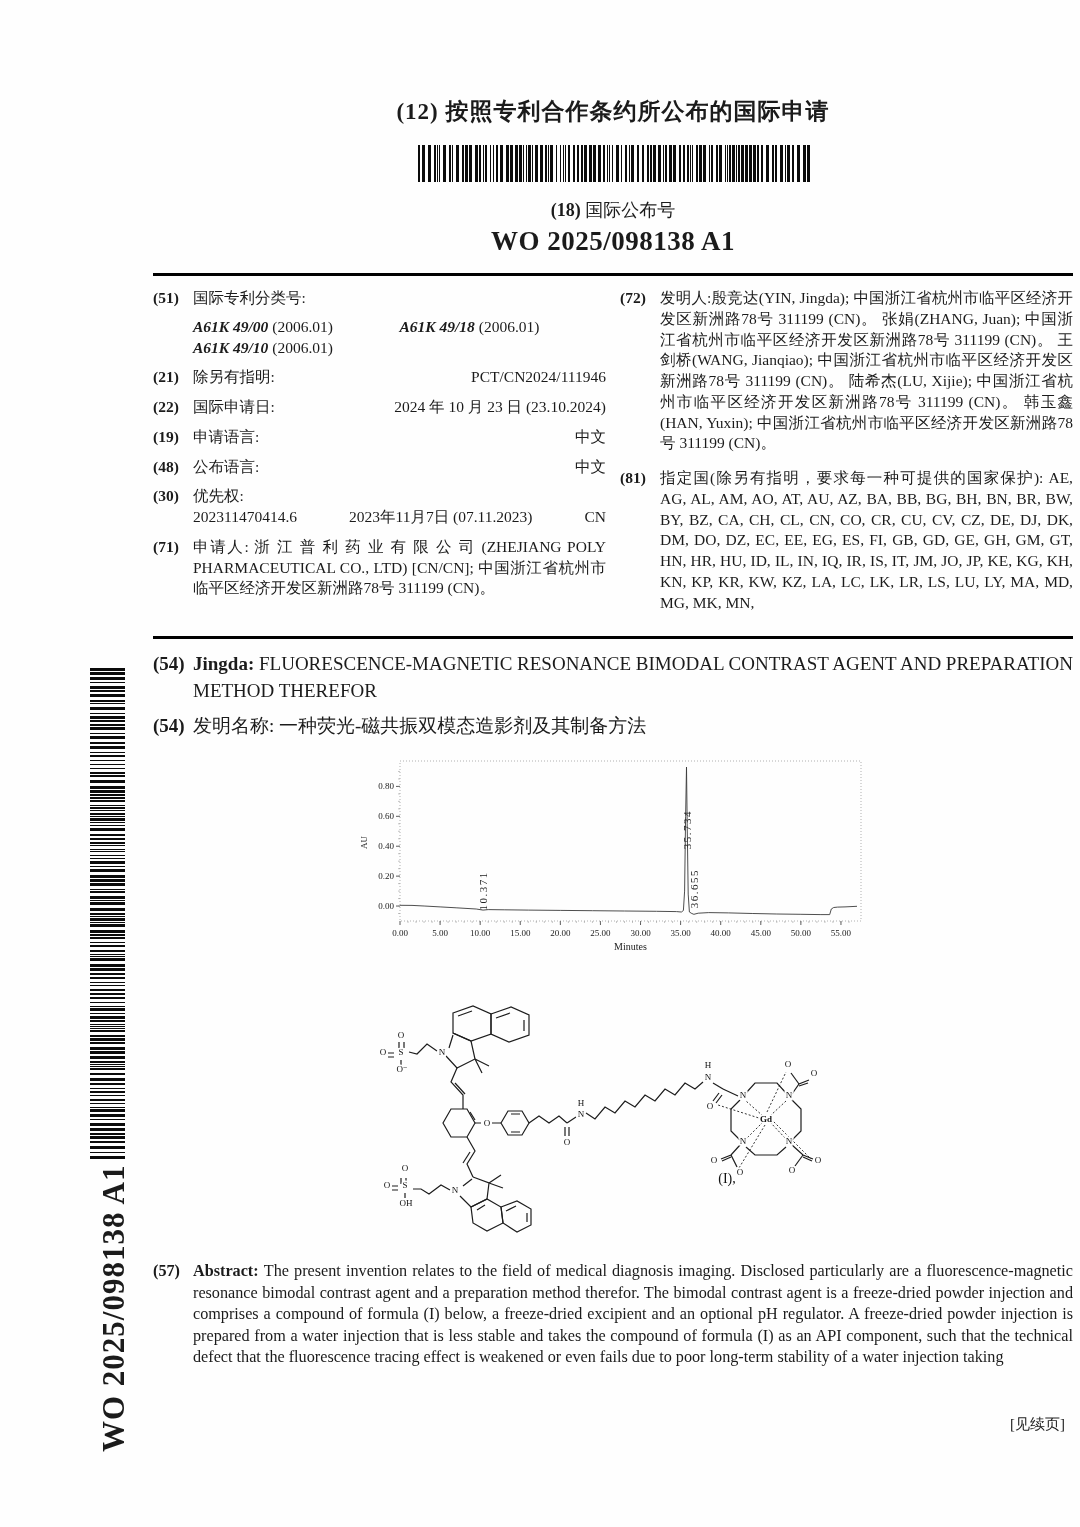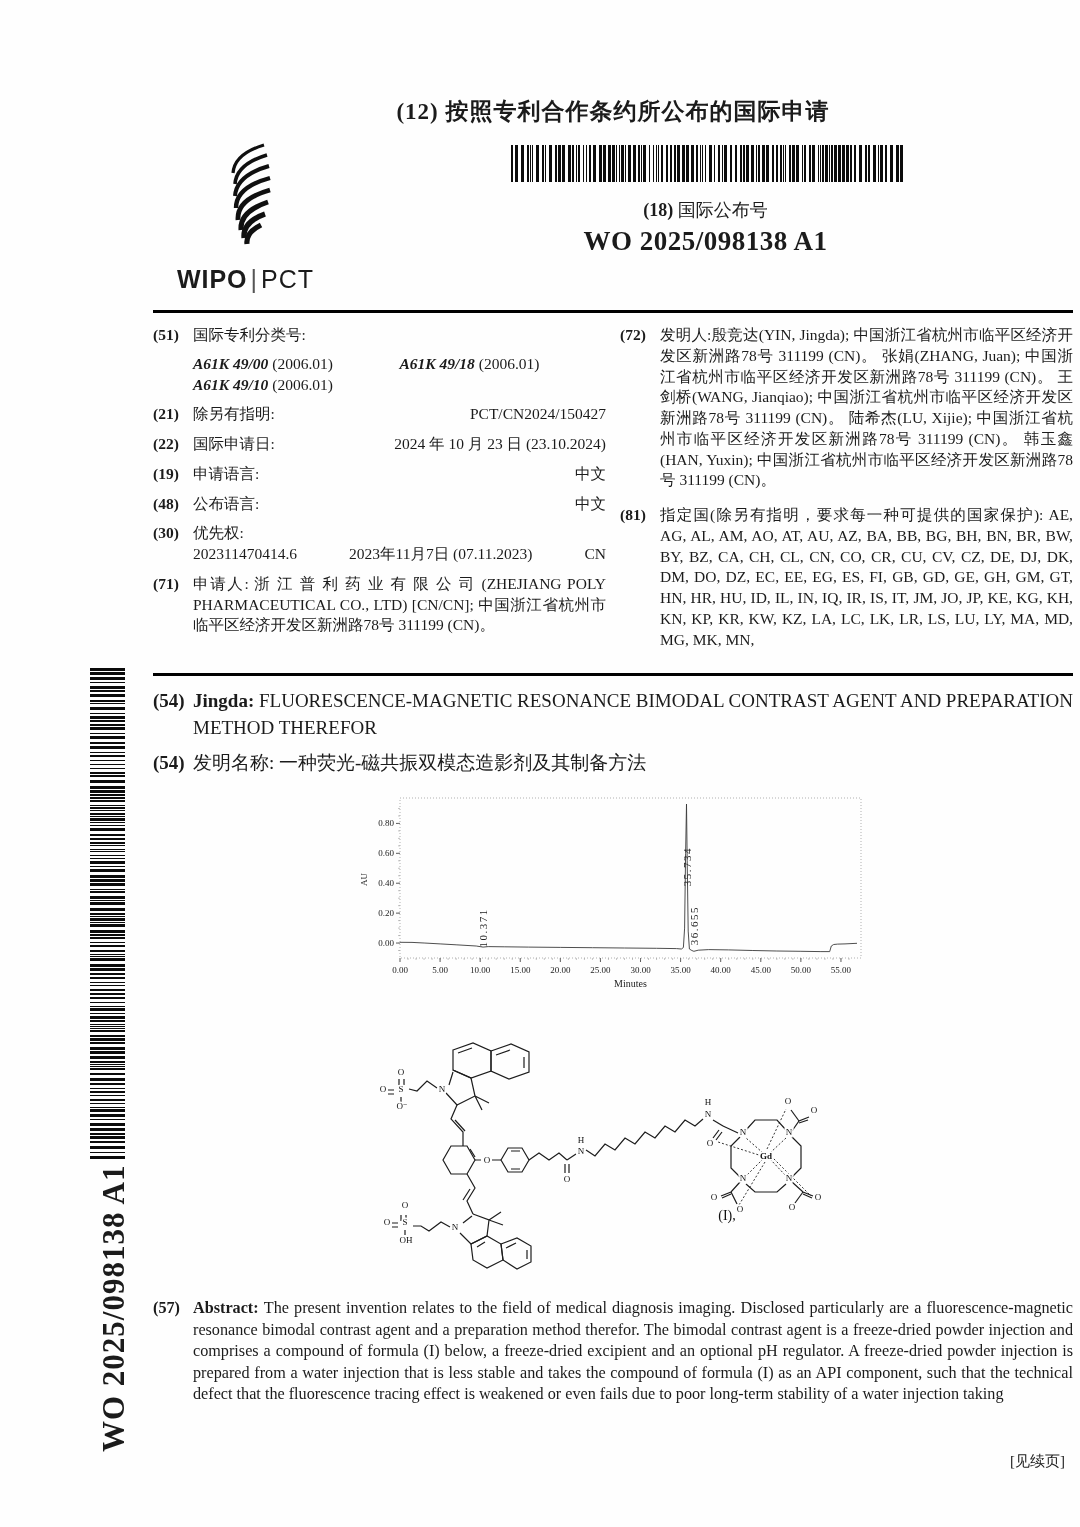--- a/index.html
+++ b/index.html
@@ -196,37 +196,20 @@
 
   <div class="content">
 
     <div class="h12">
       <span class="code">(12)</span>
       <span>按照专利合作条约所公布的国际申请</span>
     </div>
 
     <div class="hrow">
 
-      <div class="hlogo">
-        <svg width="104" height="118" viewBox="0 0 104 118">
-          <g fill="none" stroke="#101010">
-            <path d="M70,4 C50,10 40,20 39,32" stroke-width="3.2"></path>
-            <path d="M73,14 C53,20 42,30 41,43" stroke-width="3.6"></path>
-            <path d="M75,25 C54,31 42,41 41,55" stroke-width="4.0"></path>
-            <path d="M76,37 C54,43 42,53 42,67" stroke-width="4.4"></path>
-            <path d="M76,49 C55,55 43,65 44,79" stroke-width="4.8"></path>
-            <path d="M74,61 C56,67 46,76 47,89" stroke-width="5.0"></path>
-            <path d="M71,73 C57,78 49,86 50,97" stroke-width="5.2"></path>
-            <path d="M67,84 C57,89 52,95 53,103" stroke-width="5.2"></path>
-          </g>
-        </svg>
-        <div class="wipotxt">
-          <b>WIPO</b><span class="sep">|</span><span>PCT</span>
-        </div>
-      </div>
 
       <div class="hright">
         <div class="barcode-h" id="barcodeH">
             <i style="width:2px;margin-right:2px"></i>
             <i style="width:3px;margin-right:3px"></i>
             <i style="width:3px;margin-right:3px"></i>
             <i style="width:2px;margin-right:1px"></i>
             <i style="width:1px;margin-right:1px"></i>
             <i style="width:1px;margin-right:3px"></i>
             <i style="width:3px;margin-right:3px"></i>
@@ -345,21 +328,21 @@
               <span class="ent"><i class="cls">A61K 49/18</i><span> (2006.01)</span></span>
               <span class="ent"><i class="cls">A61K 49/10</i><span> (2006.01)</span></span>
             </span>
           </span>
         </div>
 
         <div class="bi">
           <span class="code">(21)</span>
           <span class="bval kv">
             <span>除另有指明:</span>
-            <span>PCT/CN2024/150427</span>
+            <span>PCT/CN2024/111946</span>
           </span>
         </div>
 
         <div class="bi">
           <span class="code">(22)</span>
           <span class="bval kv">
             <span>国际申请日:</span>
             <span>2024 年 10 月 23 日 (23.10.2024)</span>
           </span>
         </div>

